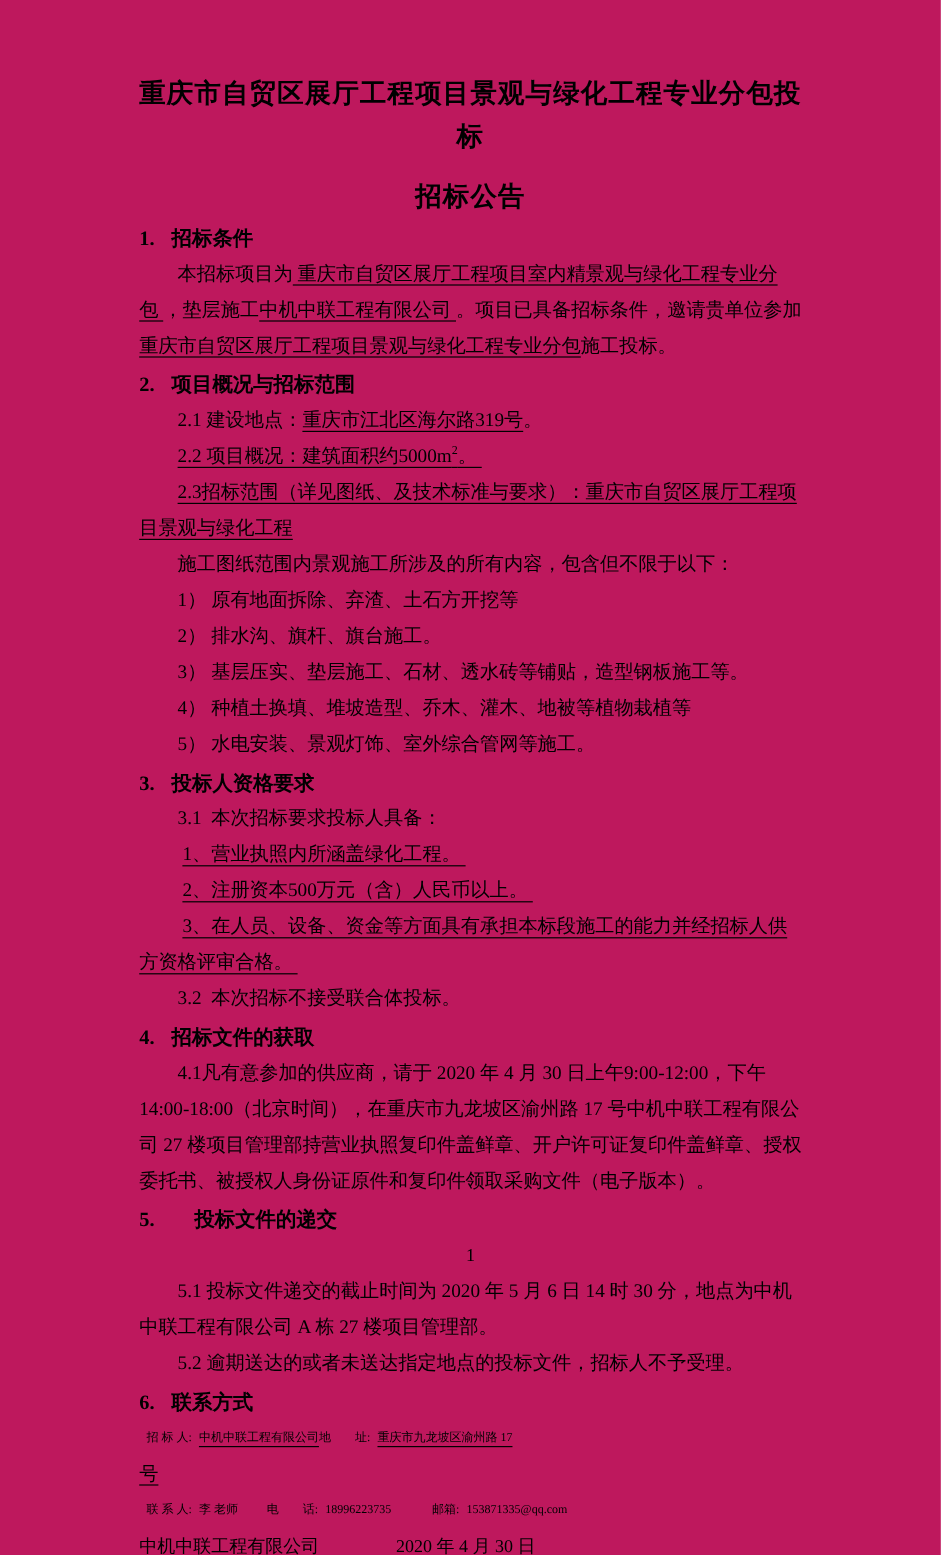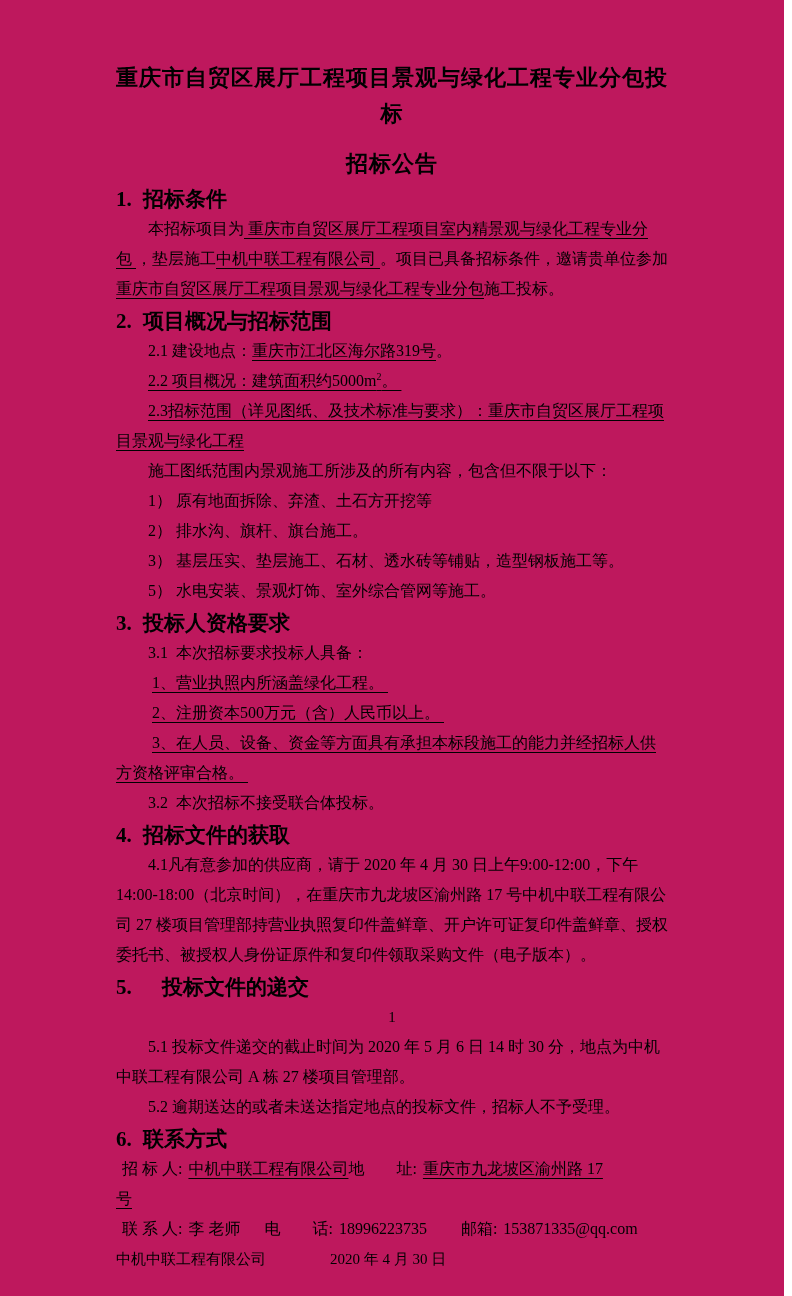--- a/index.html
+++ b/index.html
@@ -10,30 +10,30 @@
   }
   .page{
     box-sizing:border-box;width:784px;height:1296px;
     padding:60px 116px 0 116px;background:#be185d;overflow:hidden;
   }
   .doc-title{
     text-align:center;font-weight:bold;font-size:22px;line-height:36px;
     letter-spacing:1px;margin:0;
   }
   .doc-title.second{margin-top:14px;}
-  .h{font-weight:bold;font-size:21px;line-height:30px;margin:2px 0 0 0;}
+  .h{font-weight:bold;font-size:17px;line-height:30px;margin:2px 0 0 0;}
   .hnum{display:inline-block;width:27px;}
   .hnum.wide{width:46px;}
   p{margin:0;font-size:16px;line-height:30px;}
   .ind{text-indent:32px;}
   .ind36{text-indent:36px;}
   .u{text-decoration:underline;text-underline-offset:4px;text-decoration-thickness:1px;}
   sup{font-size:10px;line-height:0;}
   .pagenum{text-align:center;font-size:15px;}
-  .crow{display:flex;align-items:baseline;font-size:16px;line-height:30px;padding-left:6px;white-space:nowrap;text-align:center;}
+  .crow{display:flex;align-items:baseline;font-size:10px;line-height:30px;padding-left:6px;white-space:nowrap;text-align:center;}
   .crow .ml12{margin-left:0;}
   .crow .ml6{margin-left:6px;}
   .crow .ml24{margin-left:24px;}
   .crow .ml34{margin-left:34px;}
   .footer-row{display:flex;align-items:baseline;font-size:15px;line-height:30px;}
   .footer-row .date{margin-left:64px;}
 </style>
 </head>
 <body>
 
@@ -46,20 +46,21 @@
   <p class="ind"><span>本招标项目为</span><span class="u"> 重庆市自贸区展厅工程项目室内精景观与绿化工程专业分包&nbsp;</span><span>，垫层施工</span><span class="u">中机中联工程有限公司&nbsp;</span><span>。项目已具备招标条件，邀请贵单位参加</span><span class="u"> 重庆市自贸区展厅工程项目景观与绿化工程专业分包</span><span>施工投标。</span></p>
 
   <p class="h"><span class="hnum">2.</span><span>项目概况与招标范围</span></p>
   <p class="ind"><span>2.1 建设地点：</span><span class="u">重庆市江北区海尔路319号</span><span>。</span></p>
   <p class="ind"><span class="u">2.2 项目概况：建筑面积约5000m</span><span class="u"><sup>2</sup></span><span class="u">。&nbsp;</span></p>
   <p class="ind"><span class="u">2.3招标范围（详见图纸、及技术标准与要求）：重庆市自贸区展厅工程项目景观与绿化工程</span></p>
   <p class="ind">施工图纸范围内景观施工所涉及的所有内容，包含但不限于以下：</p>
   <p class="ind">1） 原有地面拆除、弃渣、土石方开挖等</p>
   <p class="ind">2） 排水沟、旗杆、旗台施工。</p>
   <p class="ind">3） 基层压实、垫层施工、石材、透水砖等铺贴，造型钢板施工等。</p>
+  <p class="ind">4） 种植土换填、堆坡造型、乔木、灌木、地被等植物栽植等</p>
   <p class="ind">5） 水电安装、景观灯饰、室外综合管网等施工。</p>
 
   <p class="h"><span class="hnum">3.</span><span>投标人资格要求</span></p>
   <p class="ind">3.1&nbsp; 本次招标要求投标人具备：</p>
   <p class="ind36"><span class="u">1、营业执照内所涵盖绿化工程。&nbsp;</span></p>
   <p class="ind36"><span class="u">2、注册资本500万元（含）人民币以上。&nbsp;</span></p>
   <p class="ind36"><span class="u">3、在人员、设备、资金等方面具有承担本标段施工的能力并经招标人供方资格评审合格。&nbsp;</span></p>
   <p class="ind">3.2&nbsp; 本次招标不接受联合体投标。</p>
 
   <p class="h"><span class="hnum">4.</span><span>招标文件的获取</span></p>

